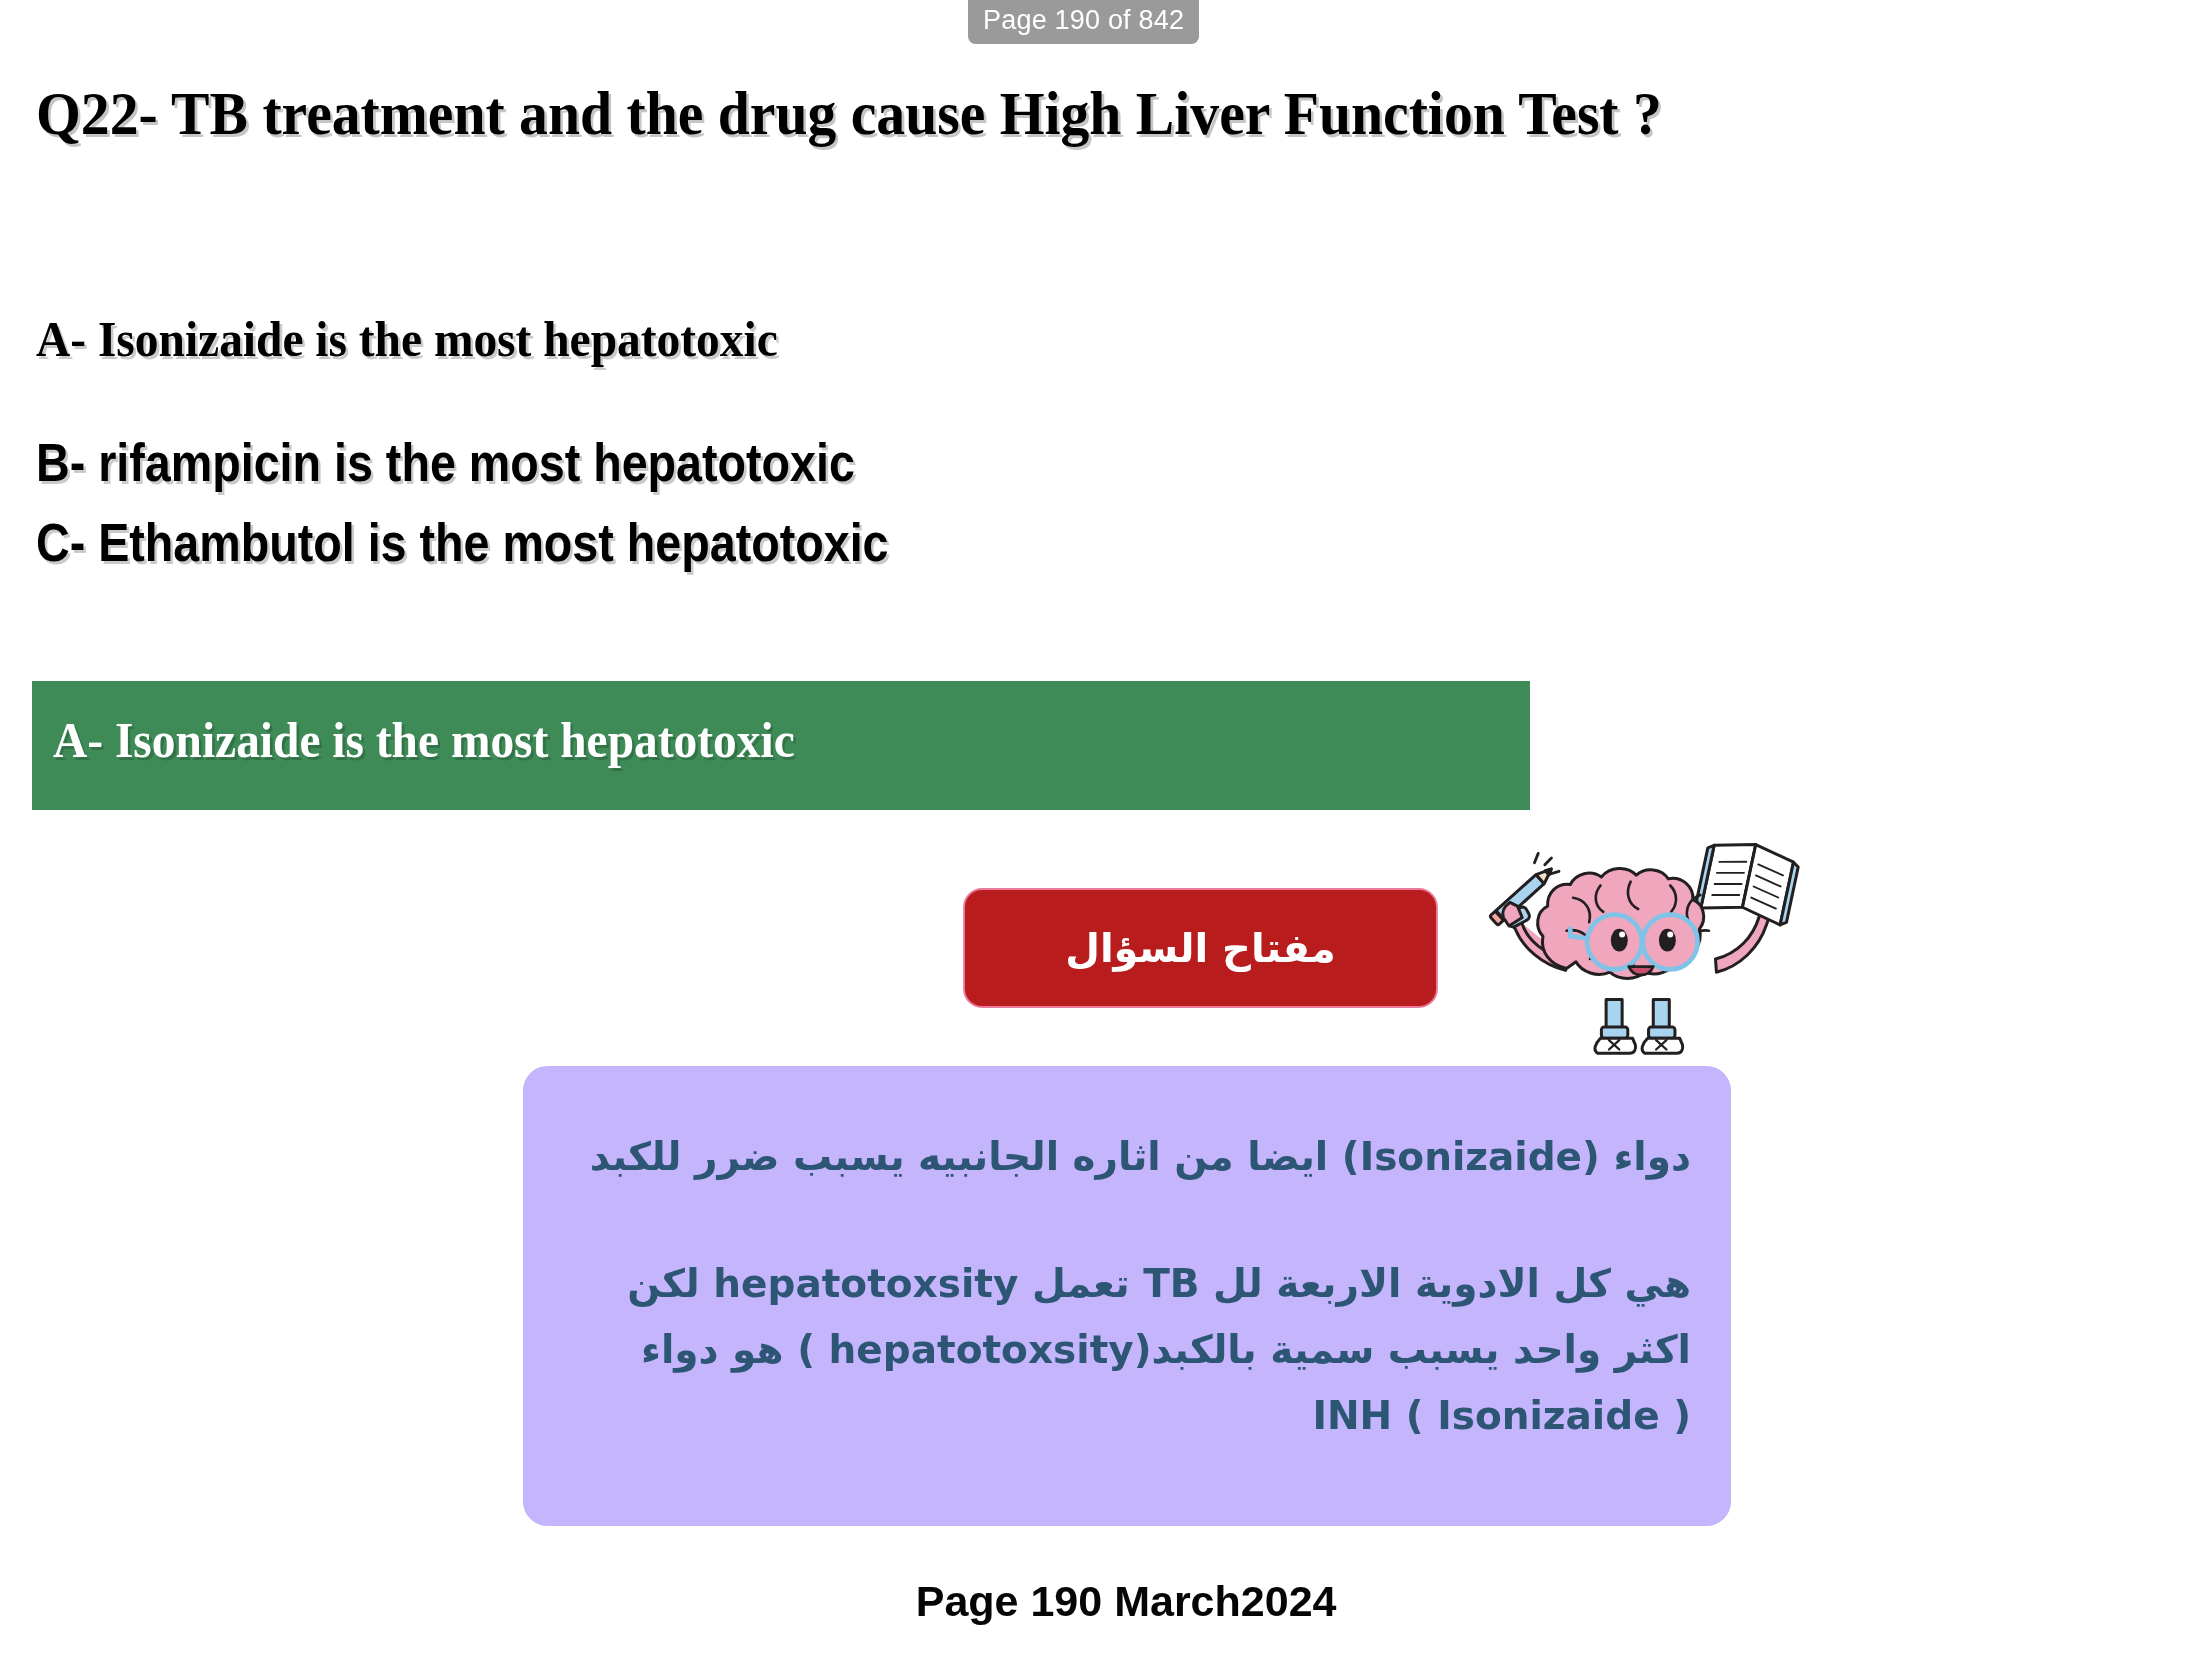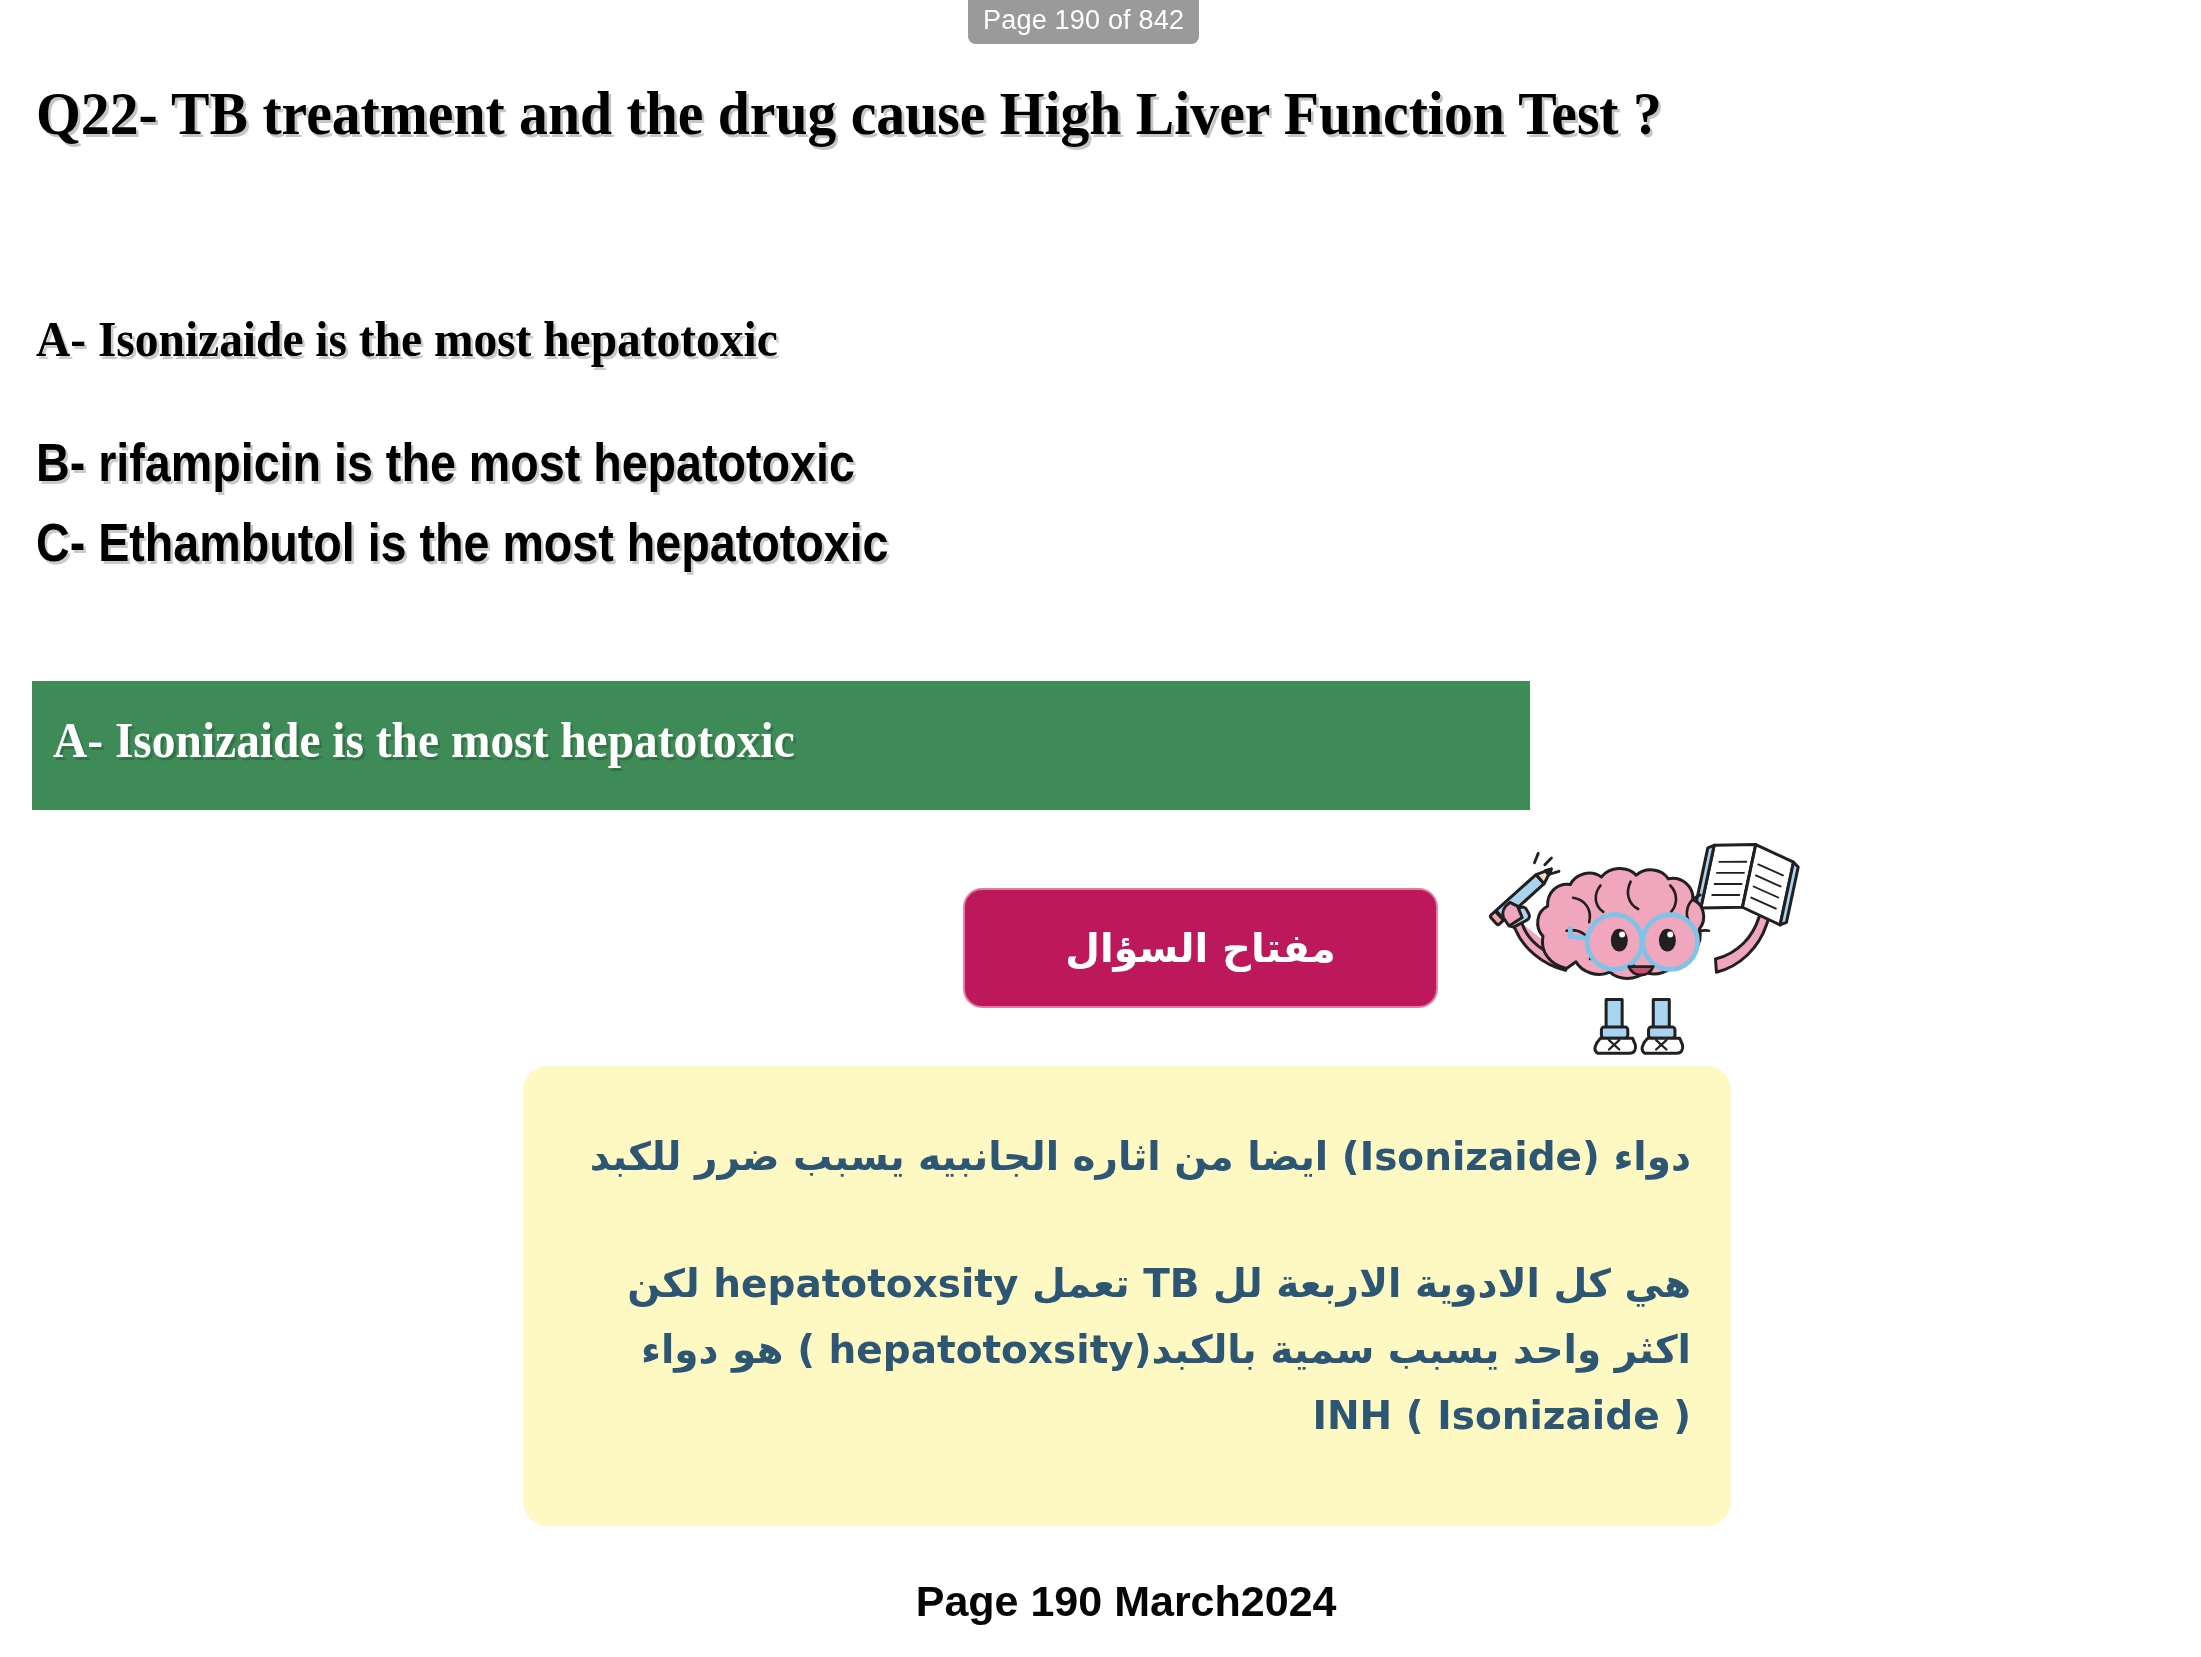--- a/index.html
+++ b/index.html
@@ -121,21 +121,21 @@
     height: 231px;
   }
 
   
   #key-label {
     position: absolute;
     left: 965px;
     top: 890px;
     width: 471px;
     height: 116px;
-    background: #be185d;
+    background: #b91c1c;
     border-radius: 17px;
     box-shadow: 0 0 0 1.9px #e87a9e;
   }
   #key-label-shadow {
     position: absolute;
     left: 979px;
     top: 1000px;
     width: 450px;
     height: 40px;
     background: linear-gradient(to bottom, rgba(70,70,70,0.72), rgba(120,120,120,0.0));
@@ -157,21 +157,21 @@
     letter-spacing: 0.9px;
   }
 
   
   #explanation-card {
     position: absolute;
     left: 523px;
     top: 1066px;
     width: 1208px;
     height: 460px;
-    background: #fef9c3;
+    background: #c4b5fd;
     border-radius: 24.5px;
   }
   #explanation-shadow {
     position: absolute;
     left: 539px;
     top: 1518px;
     width: 1179px;
     height: 43px;
     background: linear-gradient(to bottom, rgba(70,70,70,0.70), rgba(130,130,130,0.0));
     border-radius: 0 0 28px 28px;

